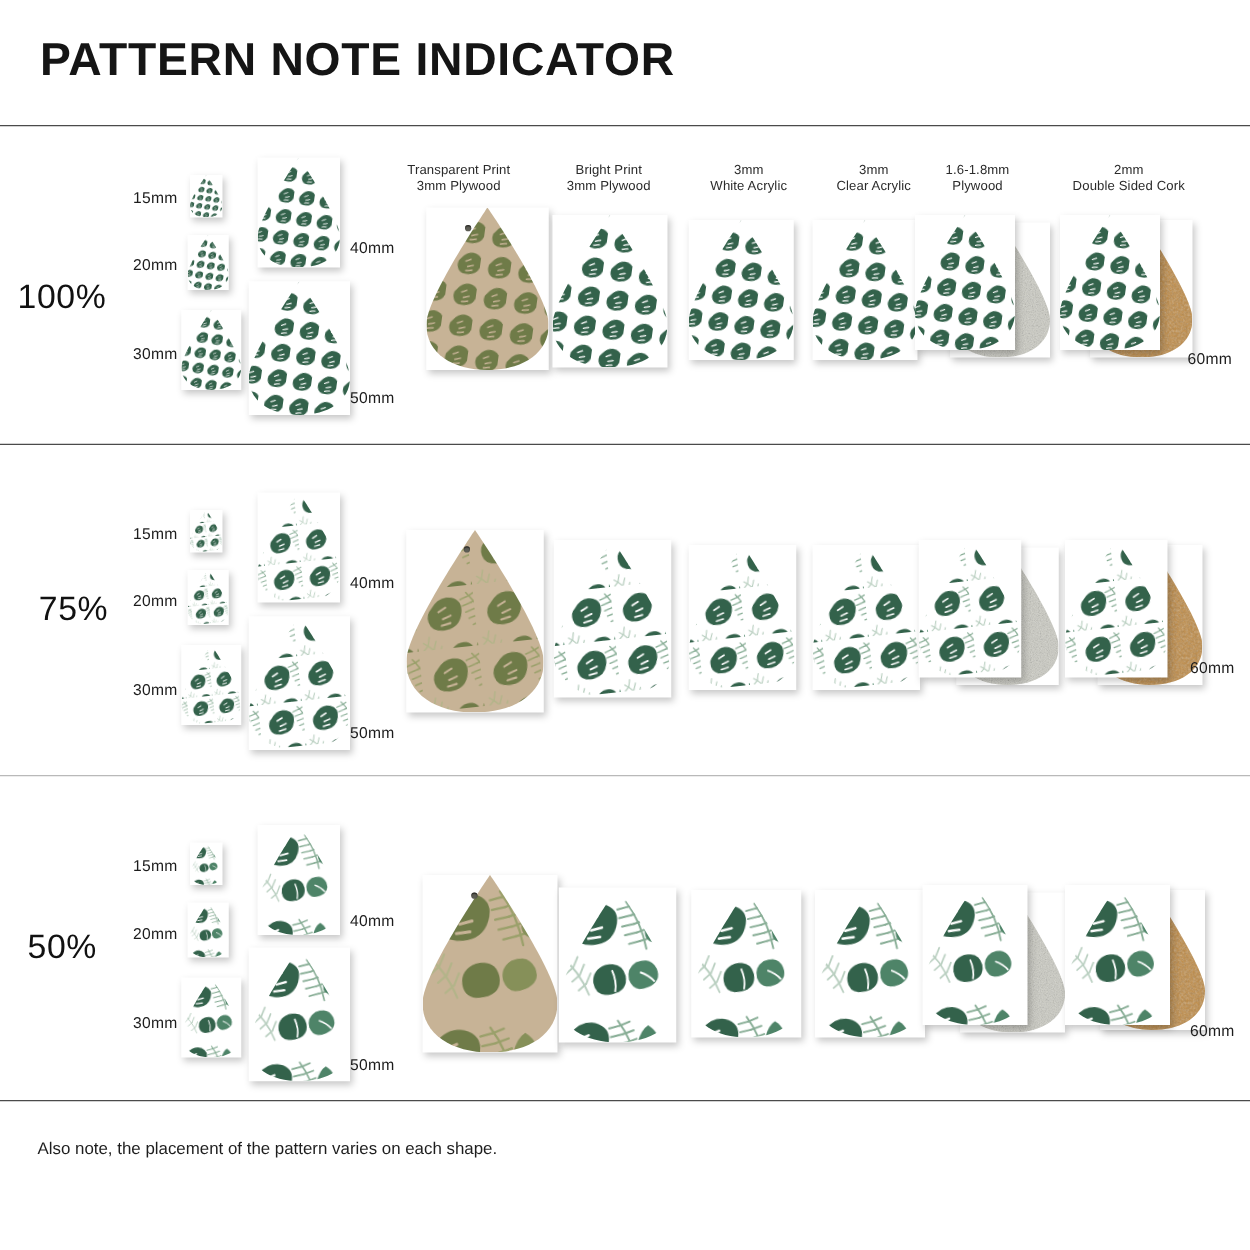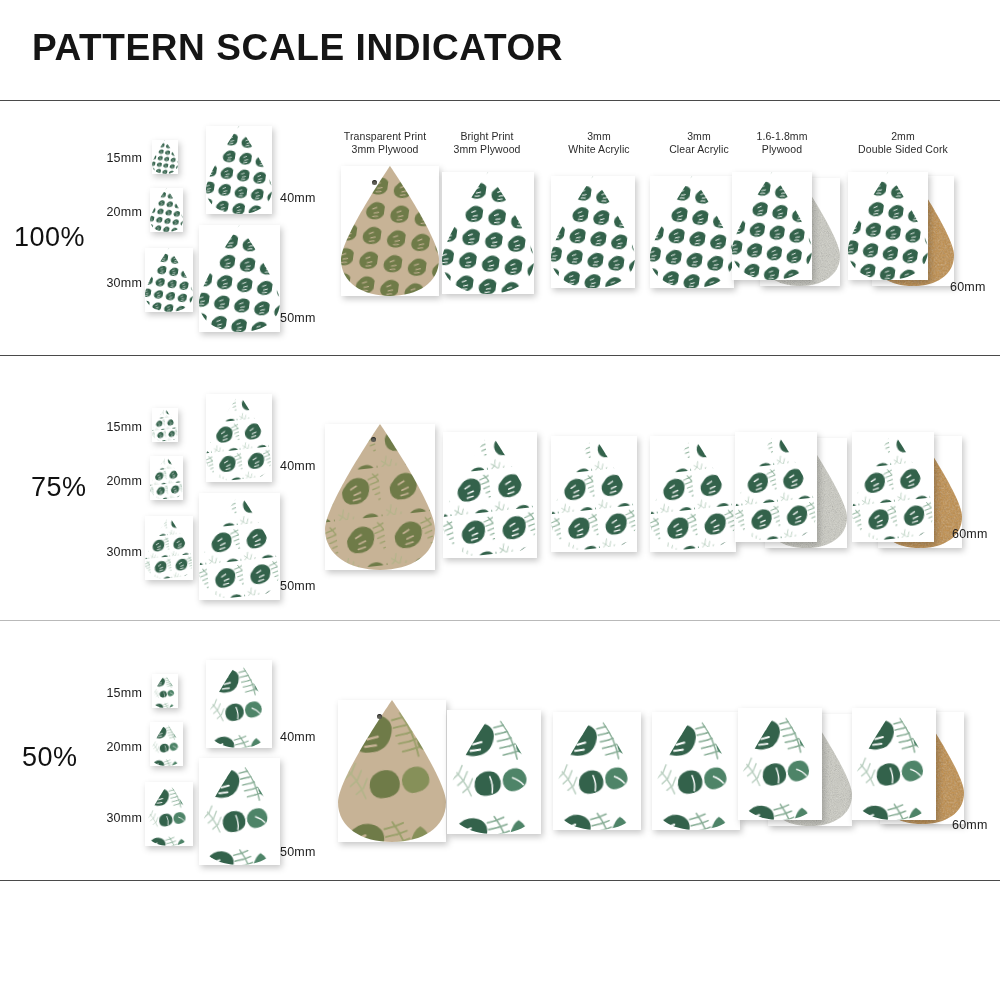--- a/index.html
+++ b/index.html
@@ -77,28 +77,28 @@
     position:absolute;left:30px;top:908px;
     font-size:13.5px;line-height:21px;color:#1e1e1e;
   }
   .note b{font-weight:bold;}
 </style>
 </head>
 <body>
 
 <div class="page">
 
-  <div class="title">PATTERN SCALE INDICATOR</div>
+  <div class="title">PATTERN NOTE INDICATOR</div>
 
   <div class="rule" style="top:100px;"></div>
   <div class="rule" style="top:355px;"></div>
   <div class="rule light" style="top:620px;"></div>
   <div class="rule" style="top:880px;"></div>
 
-  <div class="colhead" style="left:310px;top:130px;">
+  <div class="colhead" style="left:292px;top:130px;">
     <div>Transparent Print</div>
     <div>3mm Plywood</div>
   </div>
   <div class="colhead" style="left:412px;top:130px;">
     <div>Bright Print</div>
     <div>3mm Plywood</div>
   </div>
   <div class="colhead" style="left:524px;top:130px;">
     <div>3mm</div>
     <div>White Acrylic</div>
@@ -545,15 +545,16 @@
   <div class="drop shadow" style="left:852px;top:708px;width:84px;height:112px;">
     <svg viewBox="0 0 100 130" preserveAspectRatio="none">
         <g clip-path="url(#dropclip)">
           <rect width="100" height="130" fill="url(#pat-green-50)"></rect>
         </g>
       </svg>
   </div>
   <div class="mm" style="left:952px;top:818px;">60mm</div>
 
   <div class="note">
+    <div>Also note, the placement of the pattern varies on each shape.</div>
   </div>
 
 </div>
 
 </body></html>

